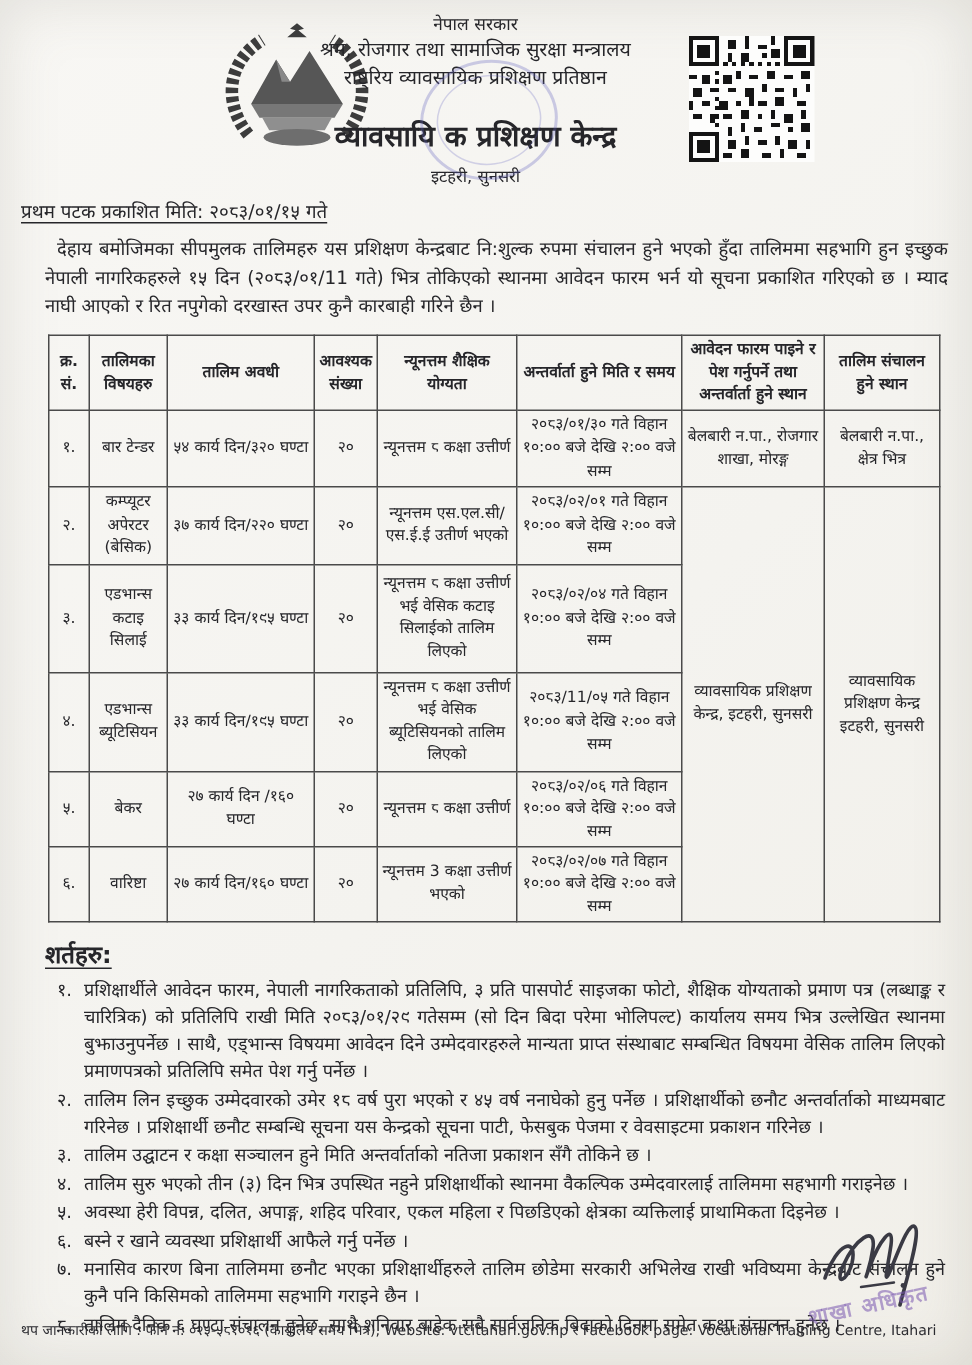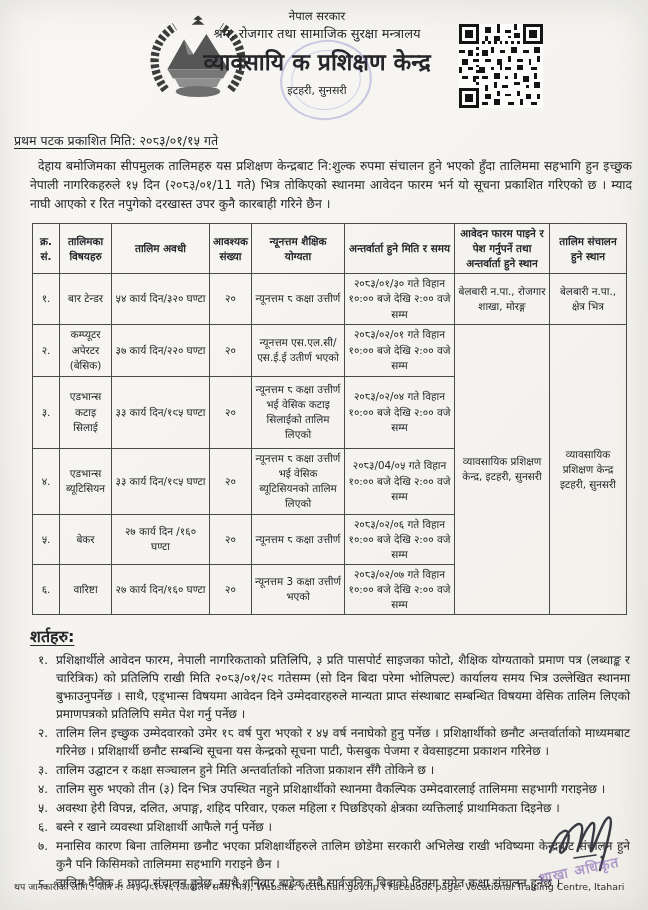--- a/index.html
+++ b/index.html
@@ -24,21 +24,21 @@
     position: absolute; left: 133px; top: 12px;
     width: 102px; height: 96px;
   }
   .head-text {
     position: absolute; left: 0; right: 28px; top: 8px;
     text-align: center; line-height: 1.45;
   }
   .h-gov      { font-size: 11.5px; }
   .h-ministry { font-size: 13px; }
   .h-council  { font-size: 13px; }
-  .h-center   { font-size: 23px; font-weight: bold; margin-top: 2px; }
+  .h-center   { font-size: 19px; font-weight: bold; margin-top: 16px; }
   .h-location { font-size: 11px; margin-top: 4px; text-align: center; }
   .qr {
     position: absolute; left: 445px; top: 24px;
     width: 84px; height: 84px;
   }
   .round-stamp {
     position: absolute; left: 266px; top: 40px;
     width: 92px; height: 80px;
     border: 2px solid rgba(95,95,190,0.30);
     border-radius: 50%;
@@ -144,20 +144,21 @@
         <path d="M40,28 L46,38 L50,44 L44,44 Z" fill="#888"></path>
         <path d="M22,60 h66 l-6,10 h-54 z" fill="#777"></path>
         <path d="M30,70 h50 l-5,9 h-40 z" fill="#8f8f8f"></path>
         <ellipse cx="55" cy="84" rx="24" ry="6" fill="#6e6e6e"></ellipse>
       </svg>
     </div>
 
     <div class="head-text">
       <div class="h-gov">नेपाल सरकार</div>
       <div class="h-ministry">श्रम, रोजगार तथा सामाजिक सुरक्षा मन्त्रालय</div>
+      <div class="h-council">राष्ट्रिय व्यावसायिक प्रशिक्षण प्रतिष्ठान</div>
       <div class="h-center">व्यावसायि क प्रशिक्षण केन्द्र</div>
       <div class="h-location">इटहरी, सुनसरी</div>
     </div>
 
     <div class="qr">
       <svg viewBox="0 0 29 29" width="84" height="84" shape-rendering="crispEdges">
         <rect width="29" height="29" fill="#fdfdfc"></rect>
         <g fill="#141414">
           <rect x="0" y="0" width="7" height="7"></rect>
             <rect x="22" y="0" width="7" height="7"></rect>
@@ -304,21 +305,21 @@
       <td>२०</td>
       <td>न्यूनत्तम ८ कक्षा उत्तीर्ण भई वेसिक कटाइ सिलाईको तालिम लिएको</td>
       <td>२०८३/०२/०४ गते विहान १०:०० बजे देखि २:०० वजे सम्म</td>
     </tr>
     <tr class="r3">
       <td>४.</td>
       <td>एडभान्स ब्यूटिसियन</td>
       <td>३३ कार्य दिन/१९५ घण्टा</td>
       <td>२०</td>
       <td>न्यूनत्तम ८ कक्षा उत्तीर्ण भई वेसिक ब्यूटिसियनको तालिम लिएको</td>
-      <td>२०८३/04/०५ गते विहान १०:०० बजे देखि २:०० वजे सम्म</td>
+      <td>२०८३/11/०५ गते विहान १०:०० बजे देखि २:०० वजे सम्म</td>
     </tr>
     <tr class="r4">
       <td>५.</td>
       <td>बेकर</td>
       <td>२७ कार्य दिन /१६० घण्टा</td>
       <td>२०</td>
       <td>न्यूनत्तम ८ कक्षा उत्तीर्ण</td>
       <td>२०८३/०२/०६ गते विहान १०:०० बजे देखि २:०० वजे सम्म</td>
     </tr>
     <tr class="r5">

